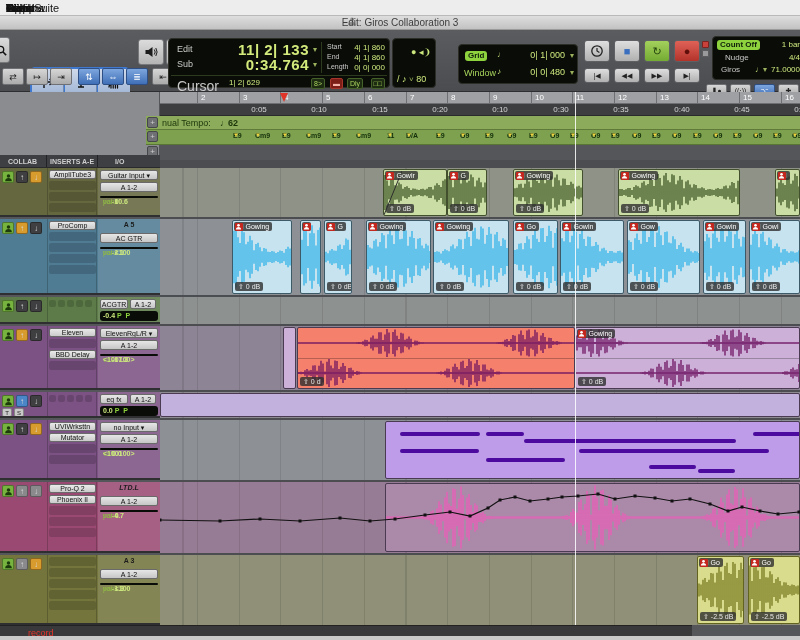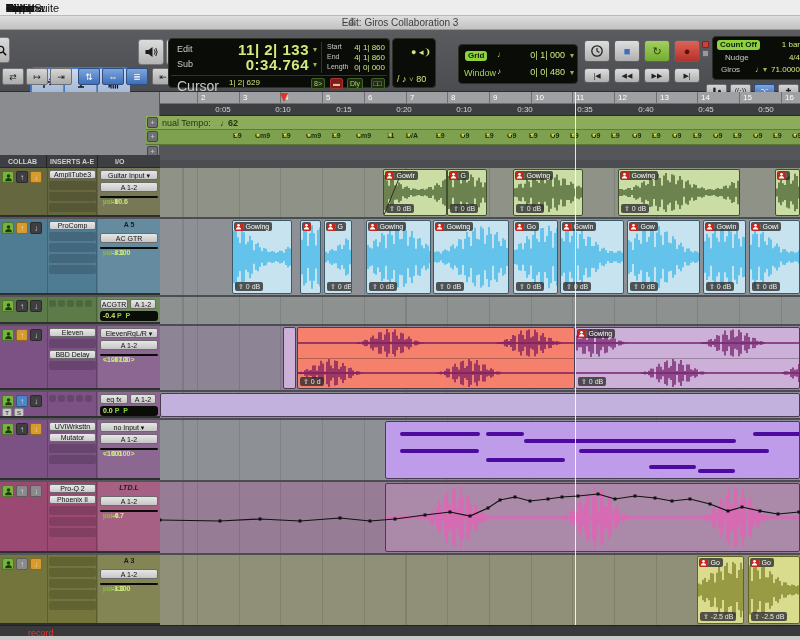--- a/index.html
+++ b/index.html
@@ -35,21 +35,21 @@
   .chipr{background:#7d1d17;border:1px solid #a8352c;border-radius:2px;color:#f3b0a8;font-size:7px;padding:0 2px;line-height:9px;}
   .trbtn{height:22px;background:linear-gradient(#dedede,#b0b0b0);border:1px solid #5f6064;border-radius:3px;
          display:flex;align-items:center;justify-content:center;font-size:11px;color:#20314f;}
   .trbtn.small{height:15px;font-size:7px;color:#222;}
   .trbtn.green{background:linear-gradient(#a3d05c,#74ab33);color:#23400c;}
   .trbtn.red{background:linear-gradient(#e06257,#b3332b);color:#5f0e09;}
   
   .bars{left:160px;top:92px;width:640px;height:12px;background:#9ea0a3;border-bottom:1px solid #6e6f72;overflow:hidden;}
   .bartick{top:0;height:12px;border-left:1px solid #6e6f72;color:#fff;font-size:8px;padding-left:3px;line-height:12px;}
   .minsec{left:160px;top:104px;width:640px;height:12px;background:#3d3e40;border-bottom:1px solid #2a2a2c;overflow:hidden;}
-  .mtick{top:0;color:#d6d6d6;font-size:8px;line-height:12px;transform:translateX(-50%);}
+  .mtick{top:0;color:#d6d6d6;font-size:8px;line-height:12px;transform:translateX(-50%);margin-left:36px;}
   .playhead{top:92px;width:9px;height:12px;margin-left:-4px;}
   .playhead:before{content:"";position:absolute;left:0;top:1px;border-left:4px solid transparent;border-right:4px solid transparent;border-top:9px solid #e03428;}
   
   .tempo-row{left:146px;top:116px;width:654px;height:14px;background:#8cac5c;border-bottom:1px solid #5f7a38;
              color:#1e3509;font-size:9px;line-height:14px;overflow:hidden;}
   .chord-row{left:146px;top:130px;width:654px;height:15px;background:#7da14f;border-bottom:1px solid #5a7635;overflow:hidden;}
   .chord{top:2px;font-size:7px;color:#15300a;font-weight:bold;white-space:nowrap;}
   .chord b{color:#f0d340;font-size:6px;margin-right:1px;font-weight:normal;}
   .marker-row{left:146px;top:145px;width:654px;height:15px;background:#aab3a6;border-bottom:1px solid #72726f;overflow:hidden;}
   .mseg{top:0;height:15px;border-left:1px solid #00000033;}
@@ -78,21 +78,21 @@
   .canvas{left:160px;top:160px;width:640px;height:465px;background:#4c4d50;overflow:hidden;}
   .lane{left:0;width:640px;overflow:hidden;}
   .clip{top:1px;border-radius:2px;overflow:hidden;}
   .clip svg{position:absolute;left:0;top:0;}
   .clabel{left:1px;top:1px;background:#2e2e2ecc;border-radius:2px;color:#fff;font-size:7px;line-height:9px;
           padding:0 3px 0 1px;white-space:nowrap;display:flex;align-items:center;gap:2px;max-width:95%;overflow:hidden;}
   .clabel .rb{position:static;width:8px;height:8px;background:#c4271d;border-radius:1px;display:inline-flex;align-items:center;justify-content:center;}
   .gain{left:2px;bottom:2px;background:#2e2e2ecc;border-radius:2px;color:#e8e8e8;font-size:7px;line-height:9px;padding:0 3px;white-space:nowrap;}
   .note{background:#4c0a9e;border-radius:2px;height:4px;}
   .cursorline{top:92px;width:1px;height:533px;background:#ffffffd9;}
-  .bottombar{left:0;top:625px;width:800px;height:15px;background:#39393b;border-top:1px solid #222;}
+  .bottombar{left:0;top:625px;width:692px;height:15px;background:#39393b;border-top:1px solid #222;}
   .reclabel{left:28px;top:2px;color:#e4352b;font-size:9px;}
   .botstrip{left:0;top:636px;width:800px;height:4px;background:#c9c9c9;}
 </style>
 </head>
 <body>
 
 <div id="app">
 
   <div class="menubar" id="menubar">
       <span>e</span>

